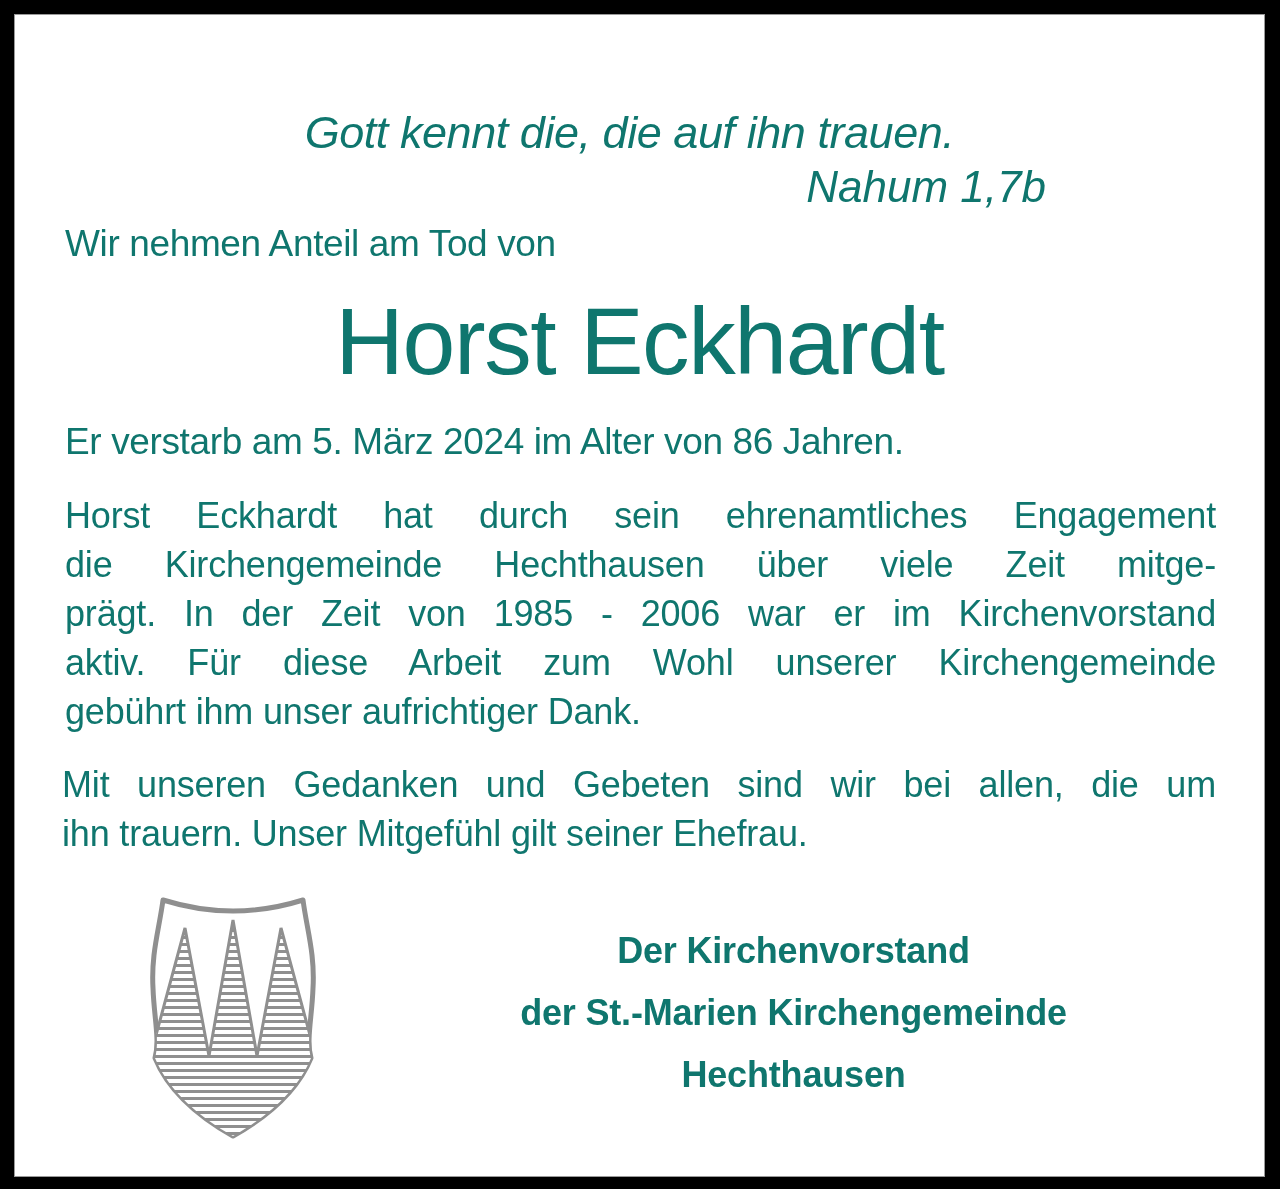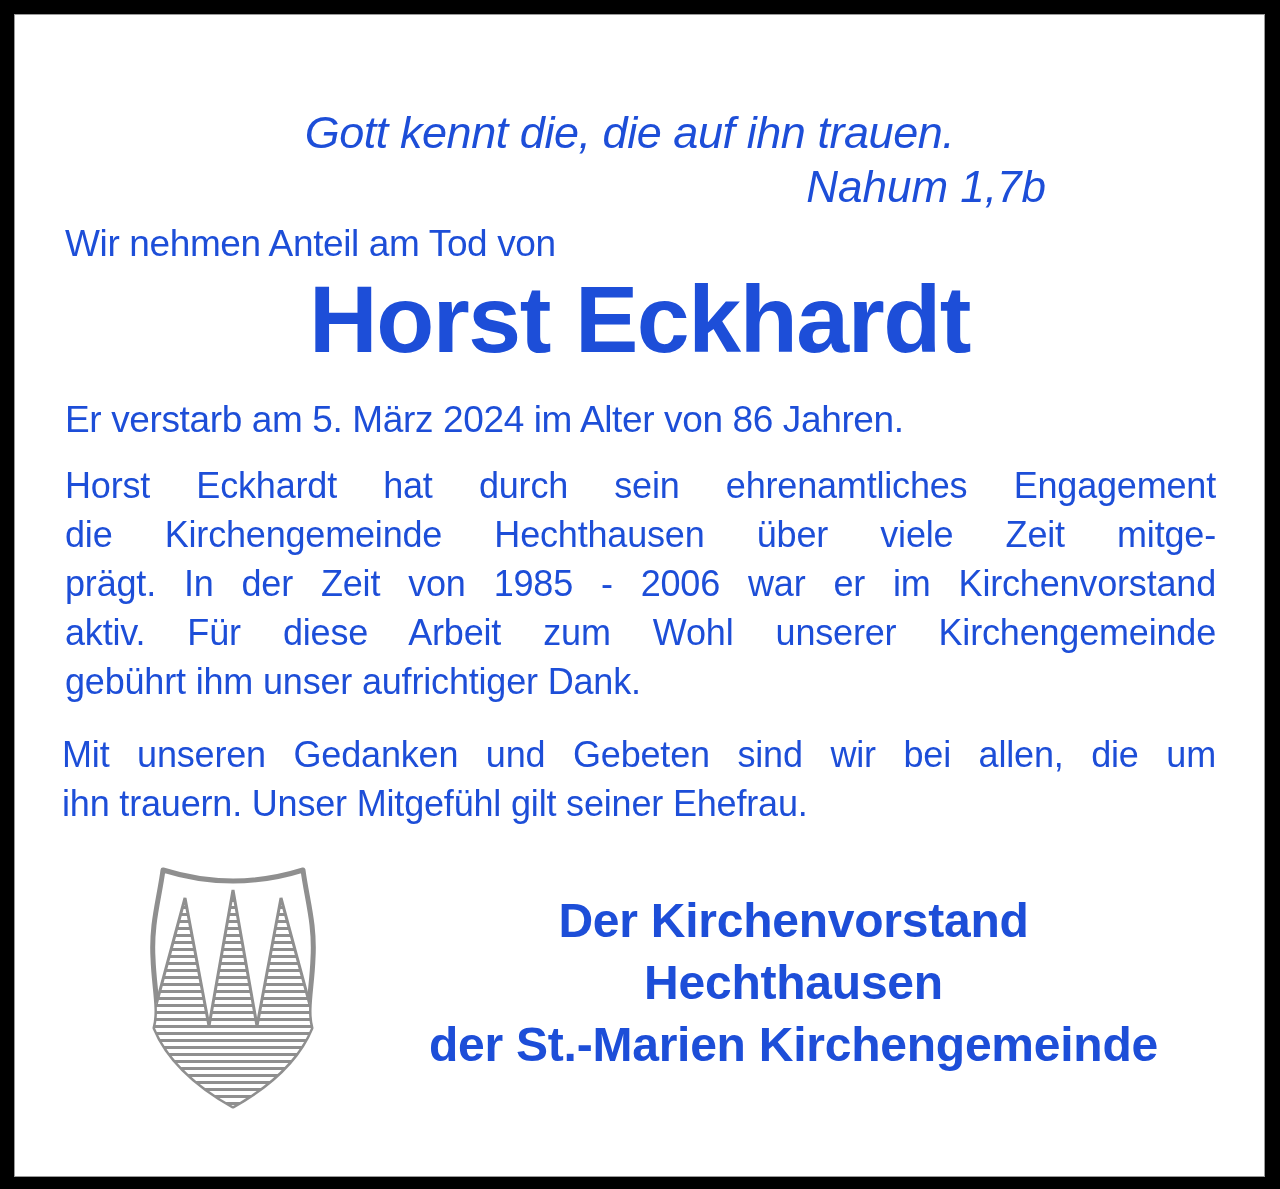--- a/index.html
+++ b/index.html
@@ -16,21 +16,21 @@
   }
   .frame-inner {
     position: absolute;
     top: 14px;
     left: 14px;
     right: 15px;
     bottom: 12px;
     background: #ffffff;
     border: 1px solid #9a9a9a;
     box-sizing: border-box;
-    color: #1d4ed8;
+    color: #0f766e;
     font-family: "Liberation Sans", sans-serif;
     overflow: hidden;
   }
   .quote {
     margin-top: 92px;
     text-align: center;
     font-style: italic;
     font-size: 45px;
     line-height: 52px;
     letter-spacing: -0.01em;
@@ -45,40 +45,41 @@
     line-height: 40px;
   }
   .intro {
     margin-top: 14px;
     padding: 0 76px 0 50px;
     font-size: 37px;
     line-height: 46px;
     letter-spacing: -0.01em;
   }
   .name {
+    margin-top: 22px;
     text-align: center;
-    font-weight: bold;
+    font-weight: normal;
     font-size: 95px;
     line-height: 104px;
     letter-spacing: -0.015em;
   }
   .death-line {
     margin-top: 26px;
     padding: 0 48px 0 50px;
     font-size: 37px;
     line-height: 46px;
     letter-spacing: -0.01em;
   }
   .para {
     padding: 0 48px 0 50px;
     font-size: 36px;
     line-height: 49px;
     letter-spacing: -0.005em;
   }
-  .para-1 { margin-top: 18px; }
+  .para-1 { margin-top: 26px; }
   .para-2 { margin-top: 24px; padding-left: 47px; }
   .jline {
     text-align: justify;
     text-align-last: justify;
   }
   .jline-last {
     text-align: right;
     text-align-last: left;
   }
   .signature-row {
@@ -92,21 +93,21 @@
     width: 216px;
     height: 250px;
   }
   .signature-block {
     flex: 1 1 auto;
     text-align: center;
     padding-top: 28px;
     padding-left: 30px;
     padding-right: 48px;
     font-weight: bold;
-    font-size: 48px;
+    font-size: 36px;
     line-height: 62px;
     letter-spacing: -0.005em;
   }
 </style>
 </head>
 <body>
 
 <div class="page">
   <div class="frame-inner">
 
@@ -146,20 +147,20 @@
               <path d="M 38 8 Q 108 30 178 8 C 182 38 190 62 188 96 C 187 126 181 148 186 166 C 172 200 140 226 108 244 C 76 226 44 200 30 166 C 35 148 29 126 28 96 C 26 62 34 38 38 8 Z"></path>
             </clipPath>
           </defs>
           <path d="M 38 8 Q 108 30 178 8 C 182 38 190 62 188 96 C 187 126 181 148 186 166 C 172 200 140 226 108 244 C 76 226 44 200 30 166 C 35 148 29 126 28 96 C 26 62 34 38 38 8 Z" fill="#ffffff" stroke="#8f8f8f" stroke-width="5" stroke-linejoin="round"></path>
           <path d="M 14 206 L 60 36 L 84 164 L 108 28 L 132 164 L 156 36 L 202 206 C 176 230 140 248 108 254 C 76 248 40 230 14 206 Z" fill="url(#hatch)" stroke="#8f8f8f" stroke-width="3" stroke-linejoin="miter" clip-path="url(#shieldClip)"></path>
         </svg>
       </div>
 
       <div class="signature-block">
         <div>Der Kirchenvorstand</div>
+        <div>der St.-Marien Kirchengemeinde</div>
         <div>Hechthausen</div>
-        <div>der St.-Marien Kirchengemeinde</div>
       </div>
 
     </div>
 
   </div>
 </div>
 
 </body></html>

